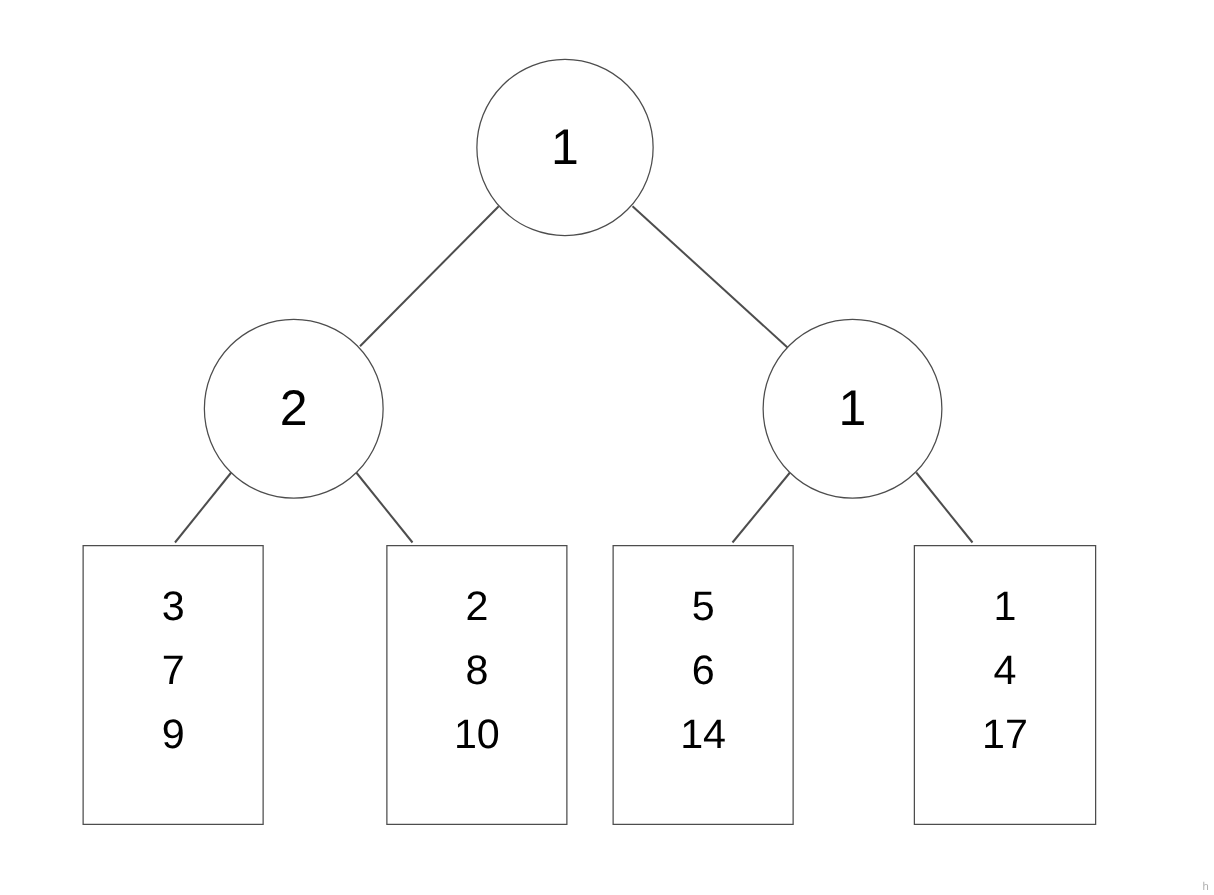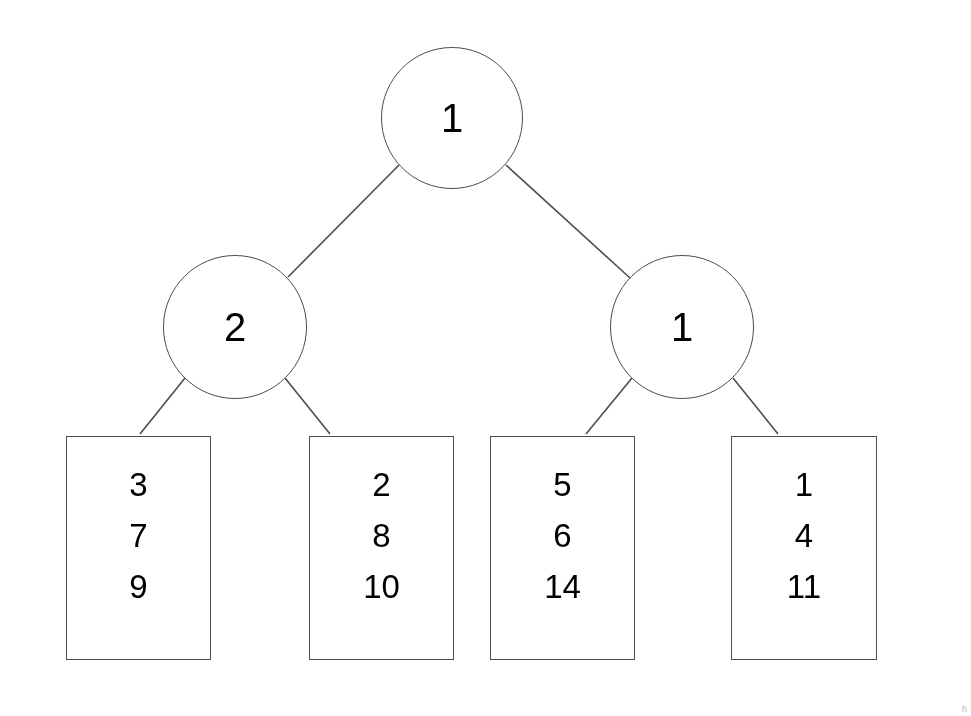--- a/index.html
+++ b/index.html
@@ -100,18 +100,18 @@
 
   <div class="leaf-box" style="left:490px; top:436px; width:145px; height:224px;">
     <span class="item">5</span>
     <span class="item">6</span>
     <span class="item">14</span>
   </div>
 
   <div class="leaf-box" style="left:731px; top:436px; width:146px; height:224px;">
     <span class="item">1</span>
     <span class="item">4</span>
-    <span class="item">11</span>
+    <span class="item">17</span>
   </div>
 
   <span class="corner-mark">h</span>
 
 </div>
 
 </body></html>

